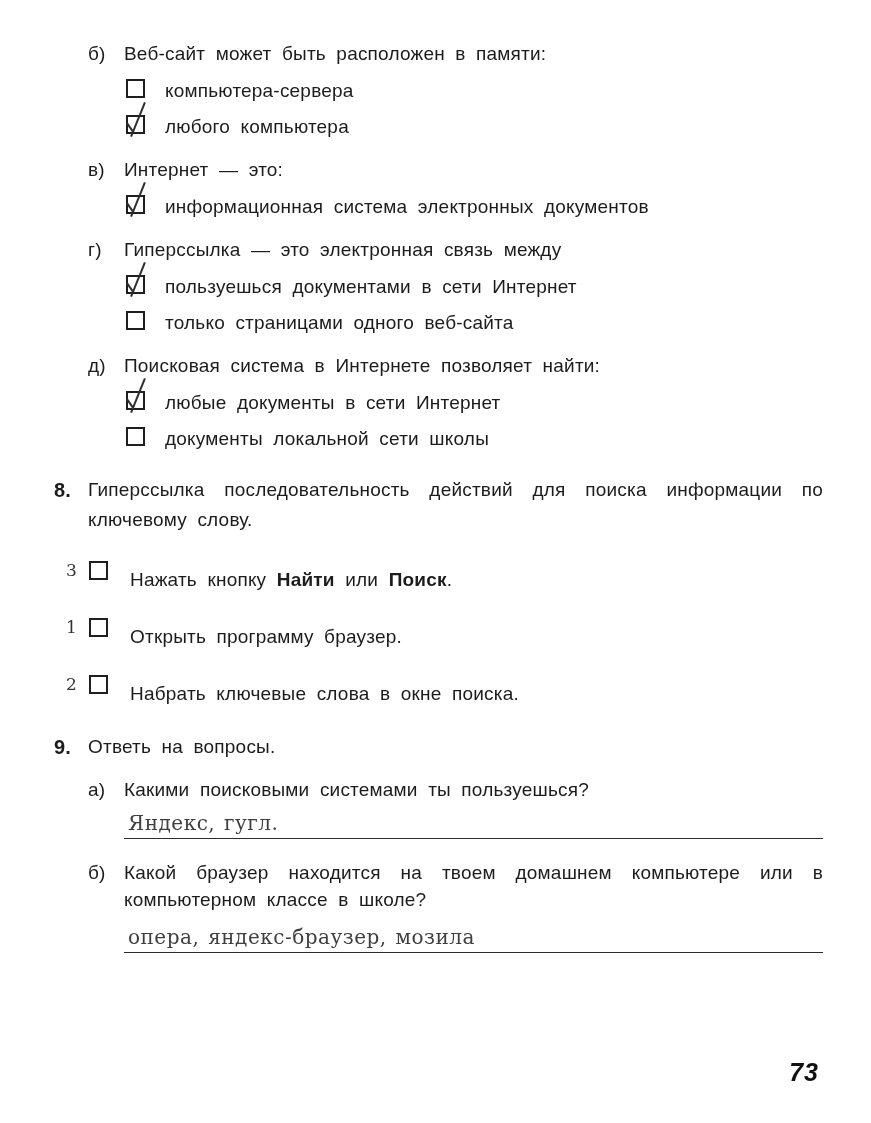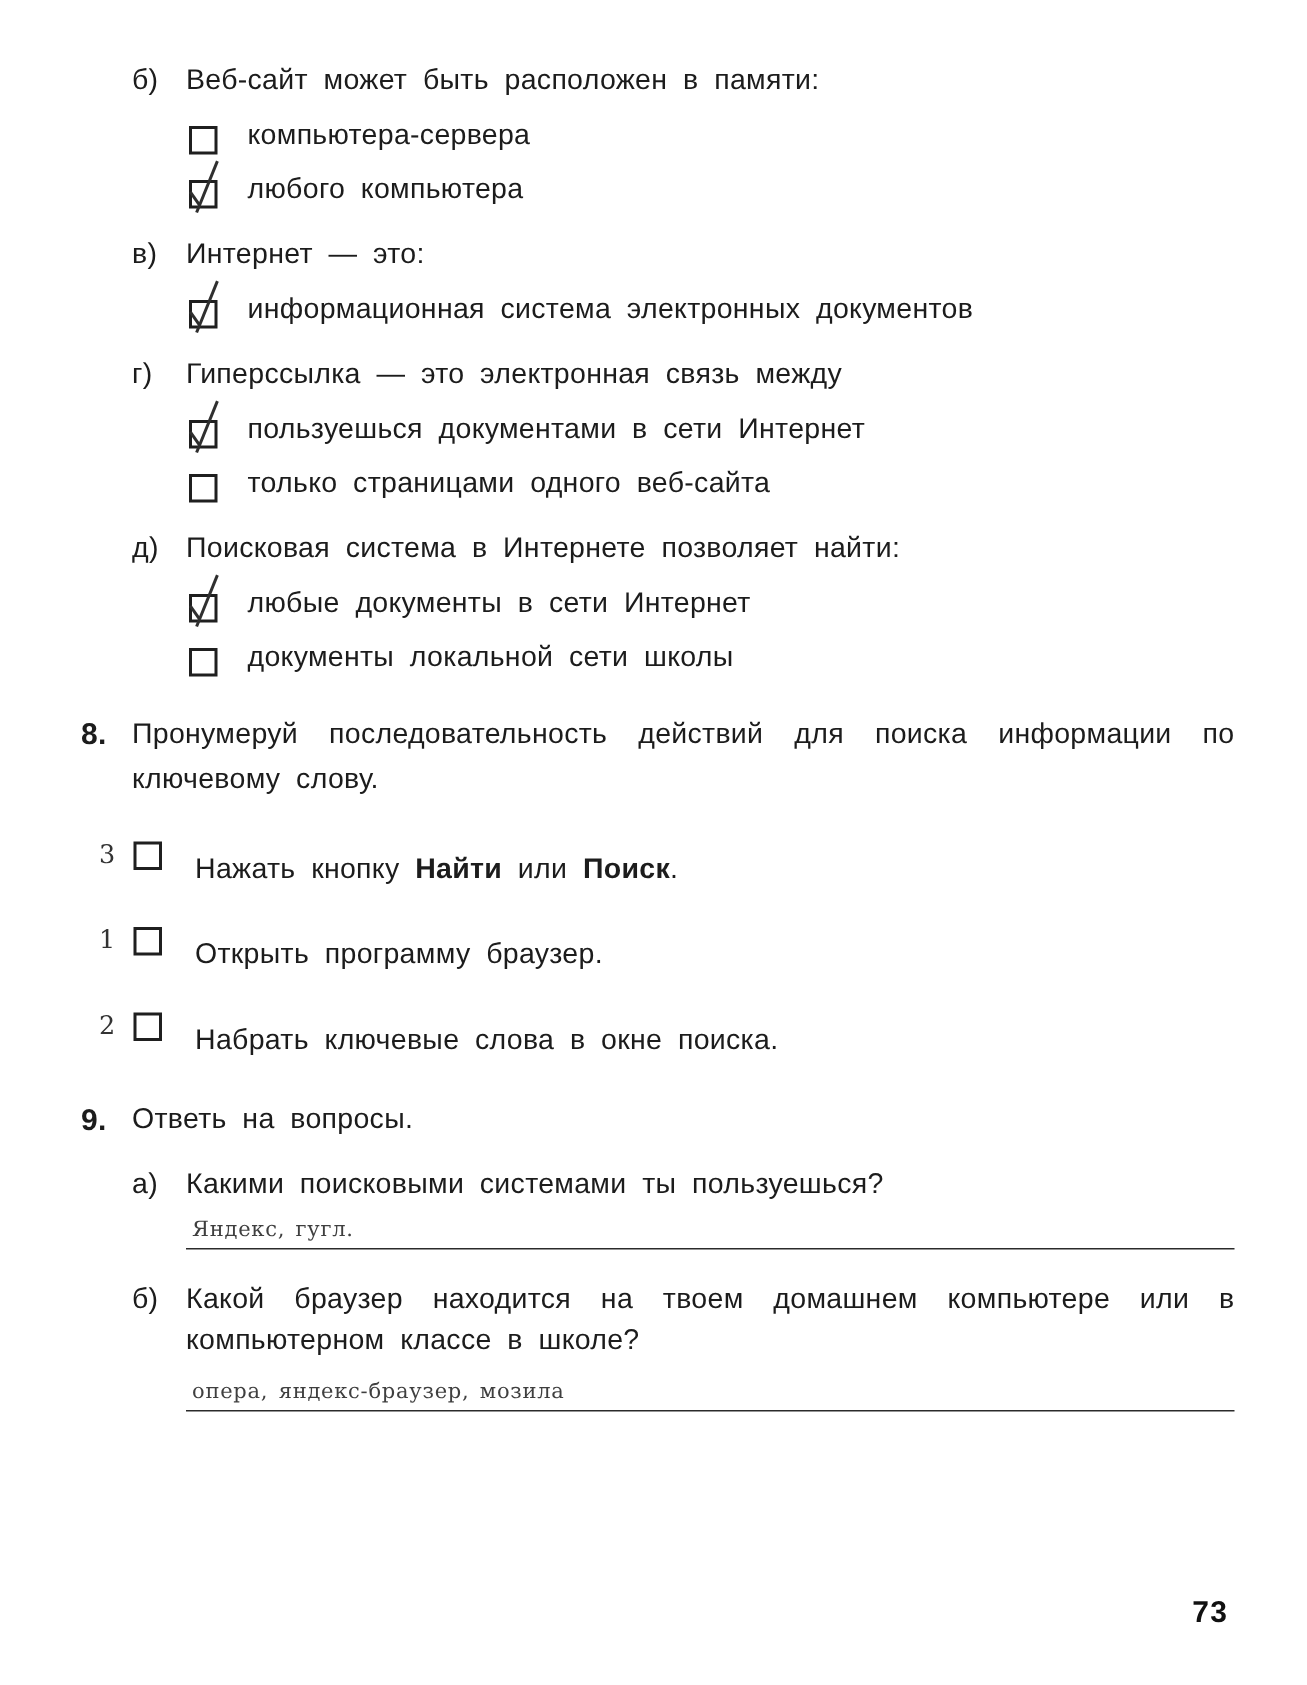--- a/index.html
+++ b/index.html
@@ -7,21 +7,21 @@
   body { font-family:"Liberation Sans", sans-serif; color:#1c1c1c; }
   .page { width:871px; height:1123px; padding:36px 48px 0 88px; position:relative; background:#fff; overflow:hidden; }
 
   .print { font-size:19px; letter-spacing:0.2px; word-spacing:5px; }
 
   .sub { display:flex; margin-top:17px; line-height:27px; }
   .sub-label { width:36px; flex:none; }
   .sub-text { flex:1; }
   .sub-text.just { text-align:justify; }
 
-  .opt { display:flex; align-items:flex-end; margin:12px 0 12px 38px; }
+  .opt { display:flex; align-items:flex-start; margin:12px 0 12px 38px; }
   .opt-text { line-height:24px; margin-left:20px; }
 
   .checkbox { position:relative; display:inline-block; width:19px; height:19px;
               border:2.5px solid #1f1f1f; flex:none; background:#fff; }
   .checkbox .tick { display:none; }
   .checkbox.checked .tick { display:block; position:absolute; left:0; top:0; width:100%; height:100%; overflow:visible; }
   .checkbox.checked .tick::before { content:""; position:absolute; left:1px; top:5px; width:1.8px; height:11px;
               background:#2f2f2f; transform:rotate(-35deg); }
   .checkbox.checked .tick::after { content:""; position:absolute; left:9px; top:-16px; width:1.8px; height:37px;
               background:#2f2f2f; transform:rotate(22deg); }
@@ -31,28 +31,28 @@
   .q-head.q9 { margin-top:26px; }
   .q-num { width:34px; flex:none; font-weight:bold; font-size:20px; }
   .q-text { flex:1; }
   .q-text.just { text-align:justify; }
 
   .seq { display:flex; align-items:center; margin:13px 0 13px -24px; }
   .seq:first-of-type { margin-top:18px; }
   .seq-num { width:15px; text-align:center; font-family:"DejaVu Serif", serif; font-size:17px; color:#333; margin-right:10px; }
   .seq .opt-text { margin-left:22px;margin-top:20px; }
 
-  .handwriting { font-family:"DejaVu Serif", serif; font-size:14px; color:#3f3f3f; letter-spacing:0.5px; word-spacing:2px; }
+  .handwriting { font-family:"DejaVu Serif", serif; font-size:20px; color:#3f3f3f; letter-spacing:0.5px; word-spacing:2px; }
 
   .answer { margin-left:36px; margin-top:6px; border-bottom:1.7px solid #2b2b2b; padding:2px 0 3px 4px; }
   .answer.a2 { margin-top:10px; }
 
   .qa-block { margin-top:14px; }
 
-  .page-number { position:absolute; right:52px; bottom:36px; font-size:20px; font-weight:bold; letter-spacing:1px; color:#111; }
+  .page-number { position:absolute; right:52px; bottom:36px; font-size:25px; font-weight:bold; letter-spacing:1px; color:#111;font-style:italic; }
 
   b { font-weight:bold; }
 </style>
 </head>
 <body>
 
 <div class="page">
 
   <div class="sub print" style="margin-top:4px;">
     <span class="sub-label">б)</span>
@@ -105,21 +105,21 @@
       </span>
     <span class="opt-text">любые документы в сети Интернет</span>
   </div>
   <div class="opt print">
     <span class="checkbox"></span>
     <span class="opt-text">документы локальной сети школы</span>
   </div>
 
   <div class="q-head q8 print">
     <span class="q-num">8.</span>
-    <div class="q-text just">Пронумеруй последовательность действий для поиска информации по ключевому слову.</div>
+    <div class="q-text just">Гиперссылка последовательность действий для поиска информации по ключевому слову.</div>
   </div>
 
   <div class="seq print">
     <span class="seq-num">3</span>
     <span class="checkbox"></span>
     <span class="opt-text"><span>Нажать кнопку </span><b>Найти</b><span> или </span><b>Поиск</b><span>.</span></span>
   </div>
   <div class="seq print">
     <span class="seq-num">1</span>
     <span class="checkbox"></span>

